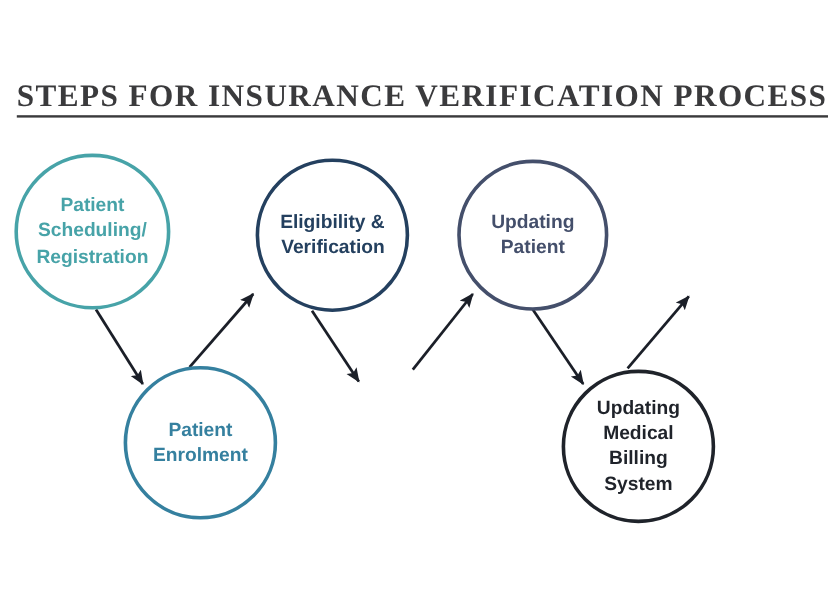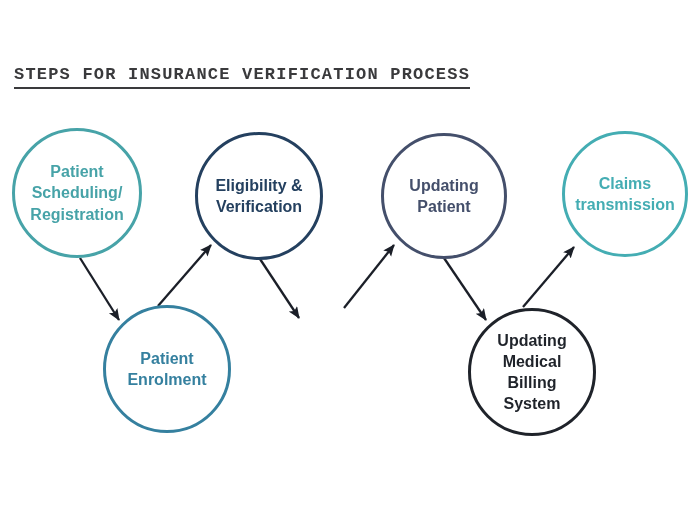--- a/index.html
+++ b/index.html
@@ -11,23 +11,23 @@
     height: 510px;
     background: #ffffff;
     overflow: hidden;
   }
 
   .page-title {
     position: absolute;
     left: 14px;
     top: 66px;
     margin: 0;
-    font-family: Liberation Mono, monospace;
+    font-family: Liberation Serif, serif;
     font-weight: 700;
-    font-size: 17px;
+    font-size: 26px;
     letter-spacing: 1.2px;
     line-height: 1.05;
     white-space: nowrap;
     color: var(--c, #3a3a3c);
     border-bottom: 2.5px solid var(--c, #3a3a3c);
     padding-bottom: 3px;
   }
 
   .arrow-layer {
     position: absolute;
@@ -53,21 +53,21 @@
     justify-content: center;
     text-align: center;
     font-weight: bold;
     font-size: 16px;
     line-height: 1.32;
   }
   .step-circle .step-label { white-space: pre-line; }
 
   .c1 { left: 12px;  top: 128px; width: 130px; height: 130px; }
   .c2 { left: 103px; top: 305px; width: 128px; height: 128px; }
-  .c3 { left: 195px; top: 132px; width: 128px; height: 128px; border-width: 3.5px; }
+  .c3 { left: 213px; top: 132px; width: 128px; height: 128px; border-width: 3.5px; text-align: right; }
   .c4 { left: 288px; top: 306px; width: 126px; height: 126px; }
   .c5 { left: 381px; top: 133px; width: 126px; height: 126px; border-width: 3.5px; }
   .c6 { left: 468px; top: 308px; width: 128px; height: 128px; }
   .c7 { left: 562px; top: 131px; width: 126px; height: 126px; }
 </style>
 </head>
 <body>
 
 <div class="canvas">
 
@@ -109,18 +109,14 @@
 Patient</span>
   </div>
 
   <div class="step-circle c6" style="--c: #1f232a;">
     <span class="step-label">Updating
 Medical
 Billing
 System</span>
   </div>
 
-  <div class="step-circle c7" style="--c: #44adb3;">
-    <span class="step-label">Claims
-transmission</span>
-  </div>
 
 </div>
 
 </body></html>

